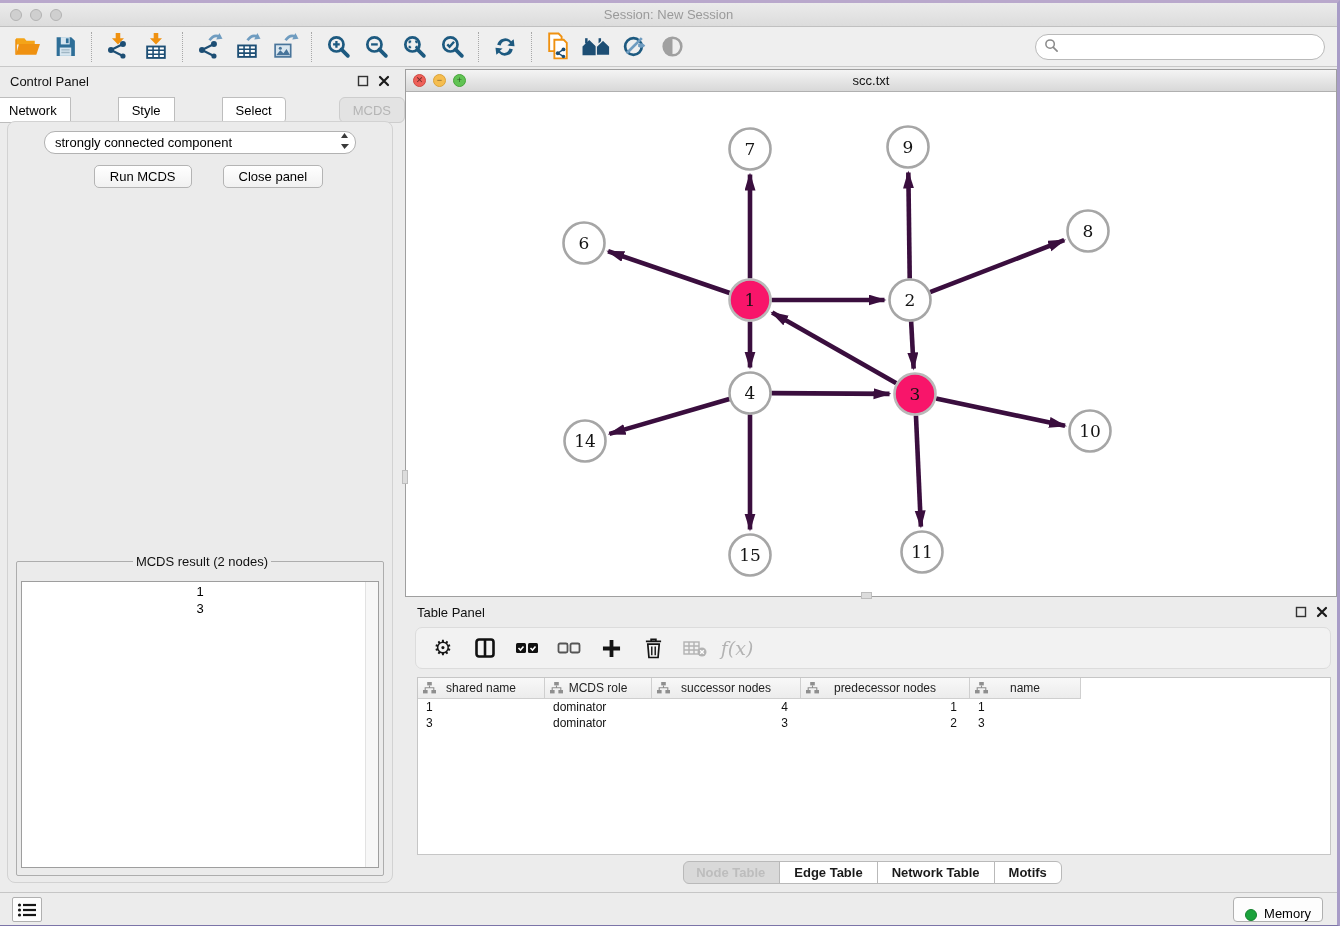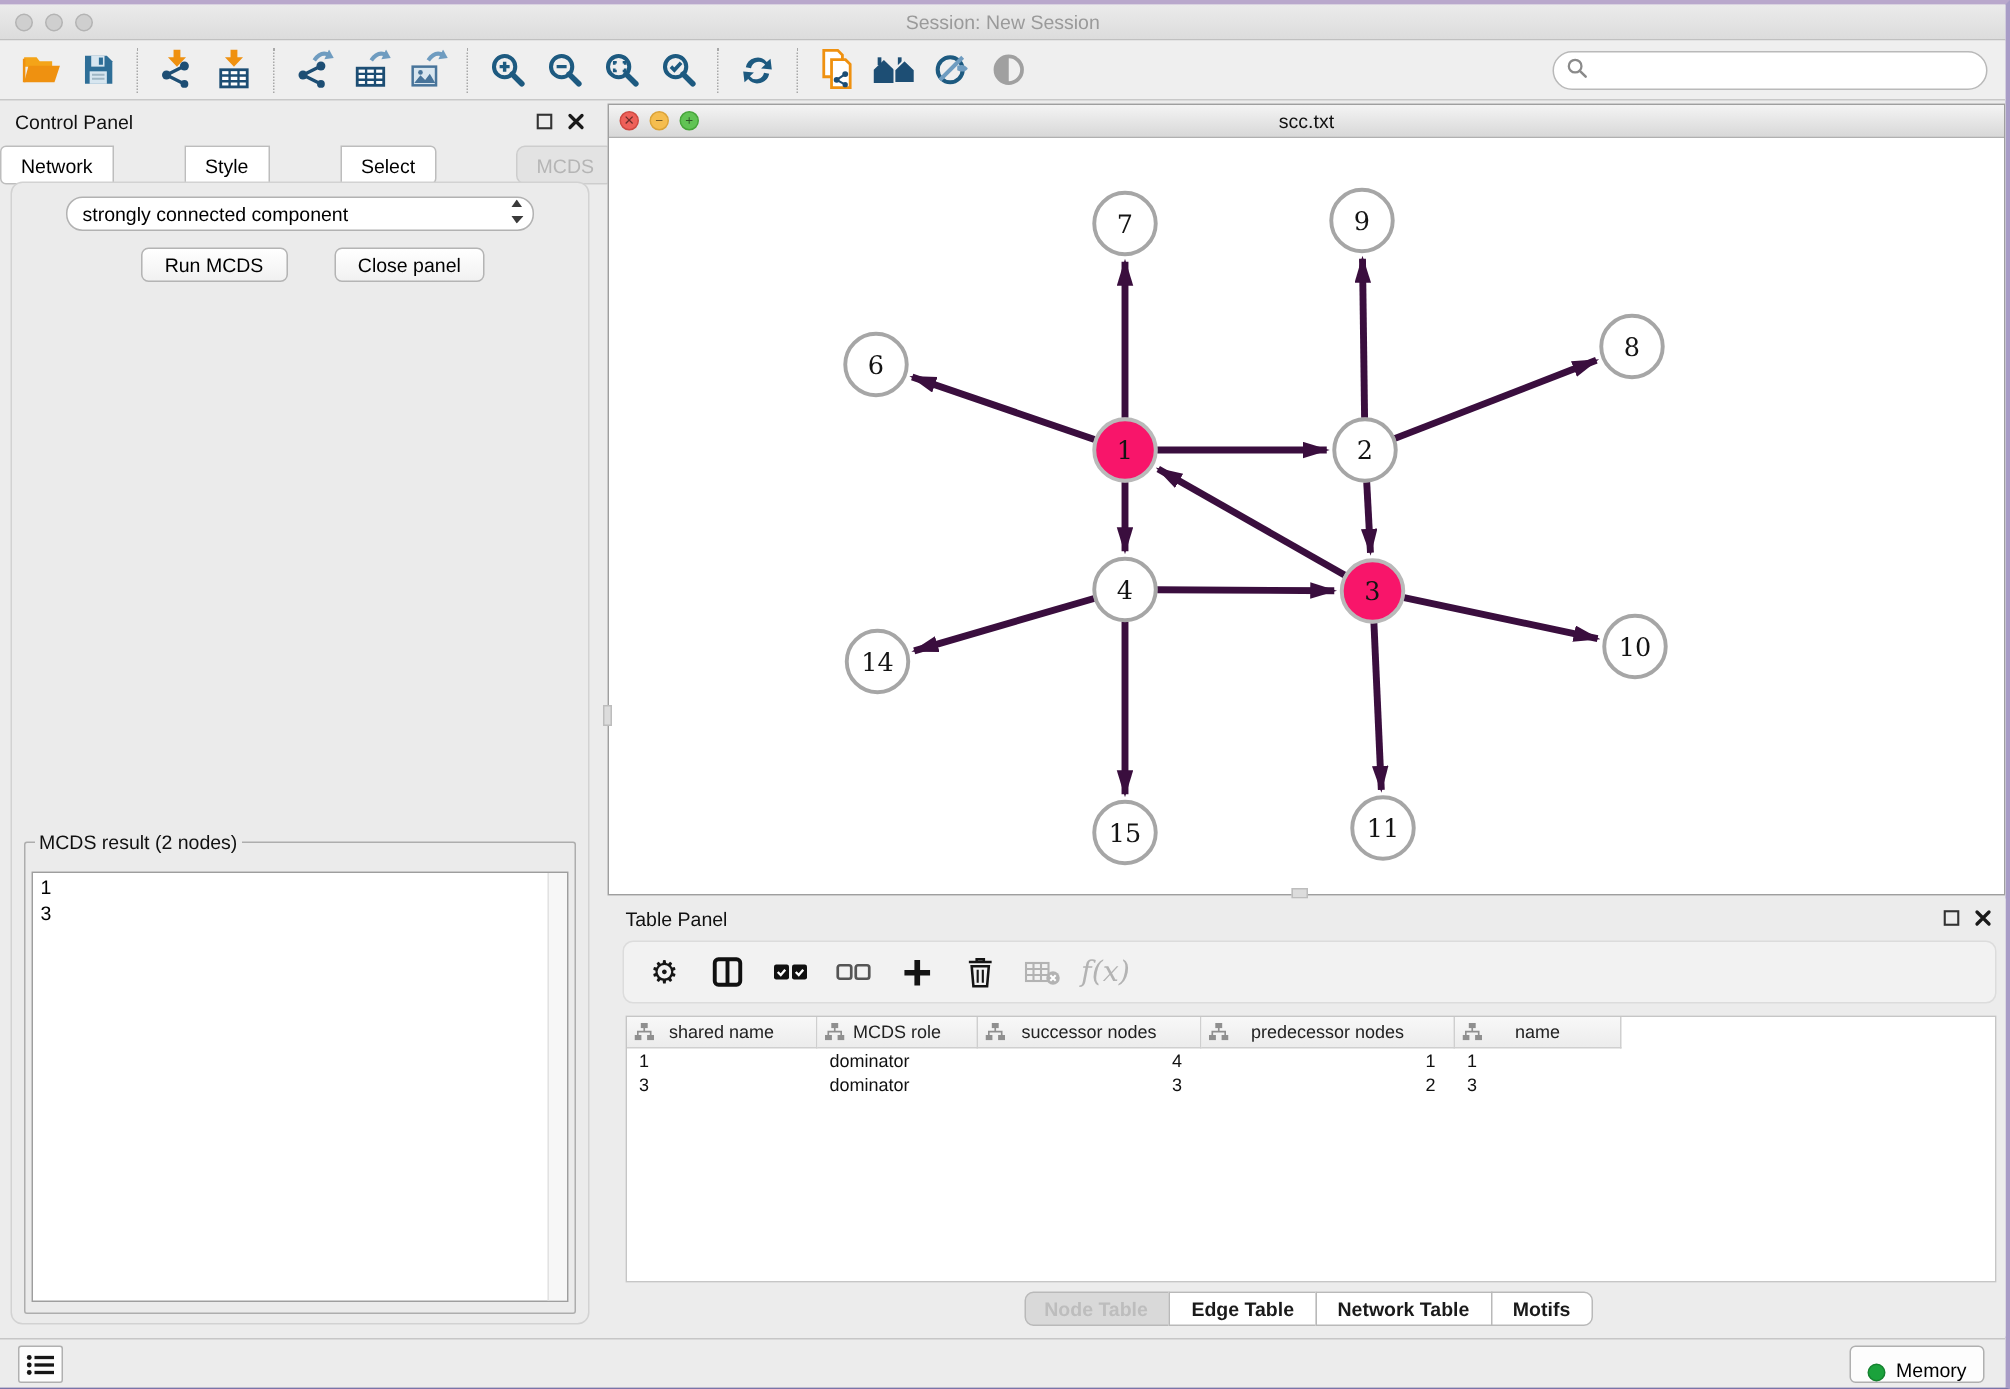--- a/index.html
+++ b/index.html
@@ -43,37 +43,37 @@
     background:#fff; border:1px solid #b9b9b9; border-radius:13px;
     display:flex; align-items:center; padding:0 8px; gap:5px;
   }
   .search-box input{ border:none; outline:none; flex:1; font-size:13px; background:transparent;}
   
   .control-panel{ position:absolute; left:0; top:65px; width:400px; height:823px; background:#ececec; }
   .panel-header{ height:26px; display:flex; align-items:center; padding:0 10px; }
   .panel-header .ph-title{ font-size:13px; color:#111; }
   .ph-icons{ margin-left:auto; display:flex; gap:9px; align-items:center;}
   .ph-icons span{ display:flex; }
-  .cp-tabs{ display:flex; justify-content:space-between; margin-top:3px; height:26px;gap:48px; }
+  .cp-tabs{ display:flex; justify-content:center; margin-top:3px; height:26px;gap:48px; }
   .cp-tab{ background:#fff; border:1px solid #bdbdbd; padding:2px 13px; font-size:13px; margin-left:-1px;
            display:flex; align-items:center;}
   .cp-tab:first-child{ border-radius:4px 0 0 4px; margin-left:0;}
   .cp-tab:nth-child(3){ border-radius:0 4px 4px 0;}
   .cp-tab.selected{ background:#e3e3e3; color:#b5b5b5; border:1px solid #cdcdcd; border-radius:6px; margin-left:5px;}
   .cp-body{ position:absolute; left:7px; right:7px; top:53px; bottom:8px;
             background:#ebebeb; border:1px solid #d2d2d2; border-radius:8px; }
   .opt-label{ text-align:center; margin-top:22px; font-size:13px; color:#111;}
   .select{ margin:9px auto 0; width:312px; height:23px; background:#fff; border:1px solid #b2b2b2;
            border-radius:11px; display:flex; align-items:center; padding:0 6px 0 10px; font-size:13px;}
   .select .sel-label{ flex:1; }
   .btn-row{ display:flex; justify-content:center; gap:14px; margin-top:11px;}
   .btn{ background:linear-gradient(#ffffff,#f1f1f1); border:1px solid #b4b4b4; border-radius:5px;
         font-size:13px; padding:3px 15px; height:23px; line-height:15px;margin-left:17px;}
   fieldset.result{ position:absolute; left:8px; right:8px; bottom:6px; top:432px;
-        border:1px solid #adadad; border-radius:2px; padding:4px; background:transparent;}
+        border:1px solid #adadad; border-radius:2px; padding:4px; background:transparent;text-align:center;}
   fieldset.result legend{ font-size:13px; padding:0 3px; margin-left:2px; color:#111;}
   .result-area{ position:absolute; left:4px; right:4px; top:12px; bottom:7px; background:#fff;
         border:1px solid #9e9e9e; font-size:13px; line-height:17px; padding:1px 5px; overflow:hidden;}
   .result-scroll{ position:absolute; right:0; top:0; bottom:0; width:13px; background:#f7f7f7; border-left:1px solid #e2e2e2;}
   
   .net-window{ position:absolute; left:405px; top:66px; width:932px; height:528px;
         background:#fff; border:1px solid #9f9f9f; }
   .net-titlebar{ height:22px; background:linear-gradient(#f4f4f4,#d8d8d8); border-bottom:1px solid #b0b0b0;
         display:flex; align-items:center; justify-content:center; position:relative;}
   .net-titlebar .nt-title{ font-size:13px; color:#111;}

